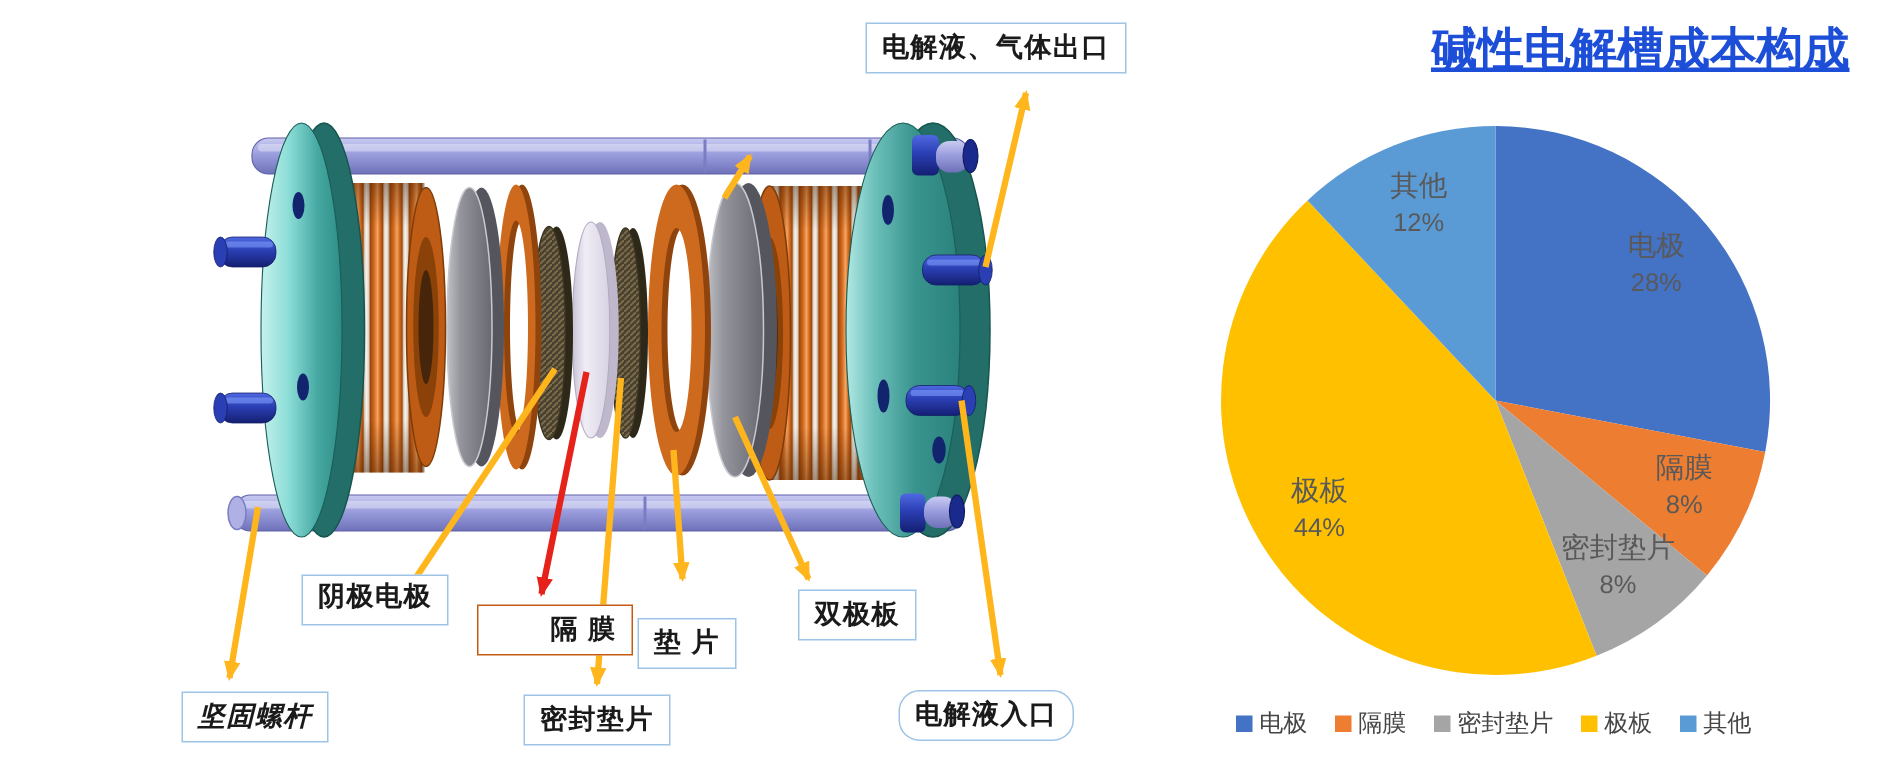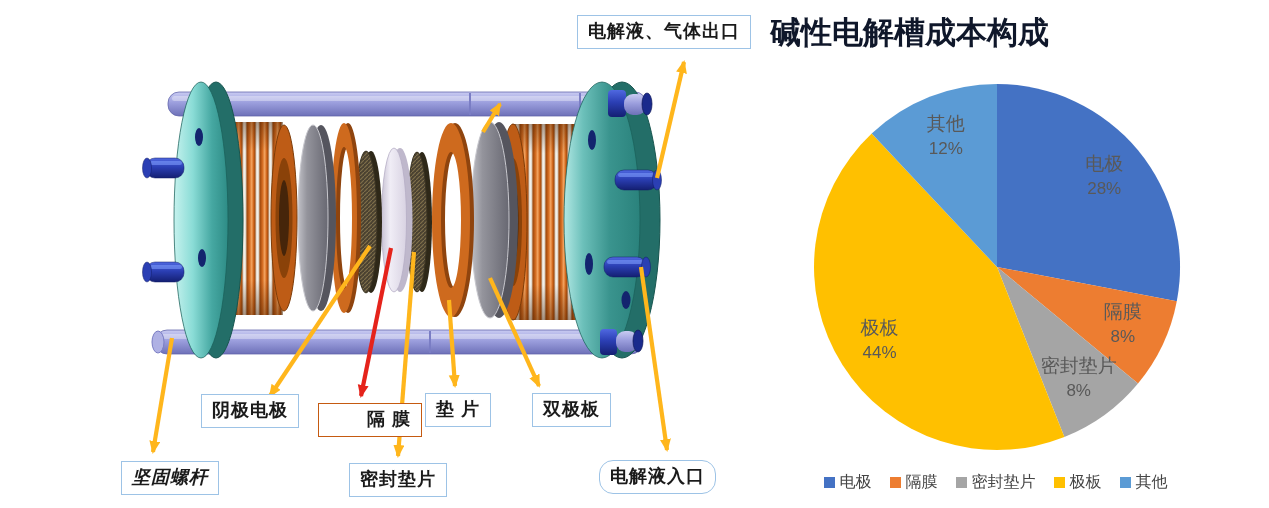--- a/index.html
+++ b/index.html
@@ -3,22 +3,22 @@
 <meta charset="utf-8">
 <style>
   html,body{margin:0;padding:0;background:#fff;}
   .stage{position:relative;width:1269px;height:508px;background:#ffffff;overflow:hidden;
          font-family:"Liberation Sans","DejaVu Sans",sans-serif;}
   .diagram-svg{position:absolute;left:0;top:0;}
   .callout{position:absolute;background:#ffffff;border:1px solid #9DC3E6;color:#1a1a1a;
            font-size:18px;font-weight:600;letter-spacing:1px;padding:5px 10px;white-space:nowrap;
            line-height:1.2;}
   .callout.red{border:1px solid #C55A11;padding-left:48px;}
-  .right-panel-title{position:absolute;left:770px;top:12px;width:499px;text-align:left;
-           padding-right:36px;box-sizing:border-box;font-size:31px;font-weight:700;color:#0f172a;}
+  .right-panel-title{position:absolute;left:770px;top:12px;width:499px;text-align:right;
+           padding-right:36px;box-sizing:border-box;font-size:31px;font-weight:700;color:#1d4ed8;text-decoration:underline;}
   .pie-svg{position:absolute;left:770px;top:0;}
   .legend{position:absolute;left:770px;top:472px;width:499px;box-sizing:border-box;
           display:flex;justify-content:center;align-items:center;gap:18px;padding-right:48px;
           font-size:16px;color:#454545;}
   .legend-item{display:flex;align-items:center;gap:5px;}
   .legend-swatch{width:11px;height:11px;display:inline-block;}
   .pie-label-name{font-size:19px;}
   .pie-label-pct{font-size:17px;}
 </style>
 </head>
@@ -199,23 +199,23 @@
       <path d="M414,252 L398,456" stroke="#FFB61C" marker-end="url(#mY)"></path>
       <path d="M449,300 L455,386" stroke="#FFB61C" marker-end="url(#mY)"></path>
       <path d="M490,278 L539,386" stroke="#FFB61C" marker-end="url(#mY)"></path>
       <path d="M641,267 L667,450" stroke="#FFB61C" marker-end="url(#mY)"></path>
       <path d="M657,178 L684,62" stroke="#FFB61C" marker-end="url(#mY)"></path>
       <path d="M483,132 L500,104" stroke="#FFB61C" marker-end="url(#mY)"></path>
     </g>
   </svg>
 
   <div class="callout" style="left:577px;top:15px;">电解液、气体出口</div>
-  <div class="callout" style="left:201px;top:394px;">阴极电极</div>
+  <div class="callout" style="left:201px;top:383px;font-family:Liberation Mono, monospace;">阴极电极</div>
   <div class="callout red" style="left:318px;top:403px;">隔 膜</div>
-  <div class="callout" style="left:425px;top:393px;text-align:right;">垫 片</div>
+  <div class="callout" style="left:425px;top:412px;text-align:right;">垫 片</div>
   <div class="callout" style="left:503px;top:393px;margin-left:29px;">双极板</div>
   <div class="callout" style="left:121px;top:461px;font-style:italic;">坚固螺杆</div>
   <div class="callout" style="left:349px;top:463px;">密封垫片</div>
   <div class="callout" style="left:599px;top:460px;border-radius:14px;">电解液入口</div>
 
   <div class="right-panel-title">碱性电解槽成本构成</div>
   <svg id="pie-svg" class="pie-svg" width="499" height="508" viewBox="0 0 499 508">
       <path d="M227,267 L227.0,84.0 A183,183 0 0 1 406.8,301.3 Z" fill="#4472C4"></path>
       <text x="334.2" y="170.3" text-anchor="middle" fill="#595959" class="pie-label-name">电极</text>
       <text x="334.2" y="194.3" text-anchor="middle" fill="#595959" class="pie-label-pct">28%</text>

